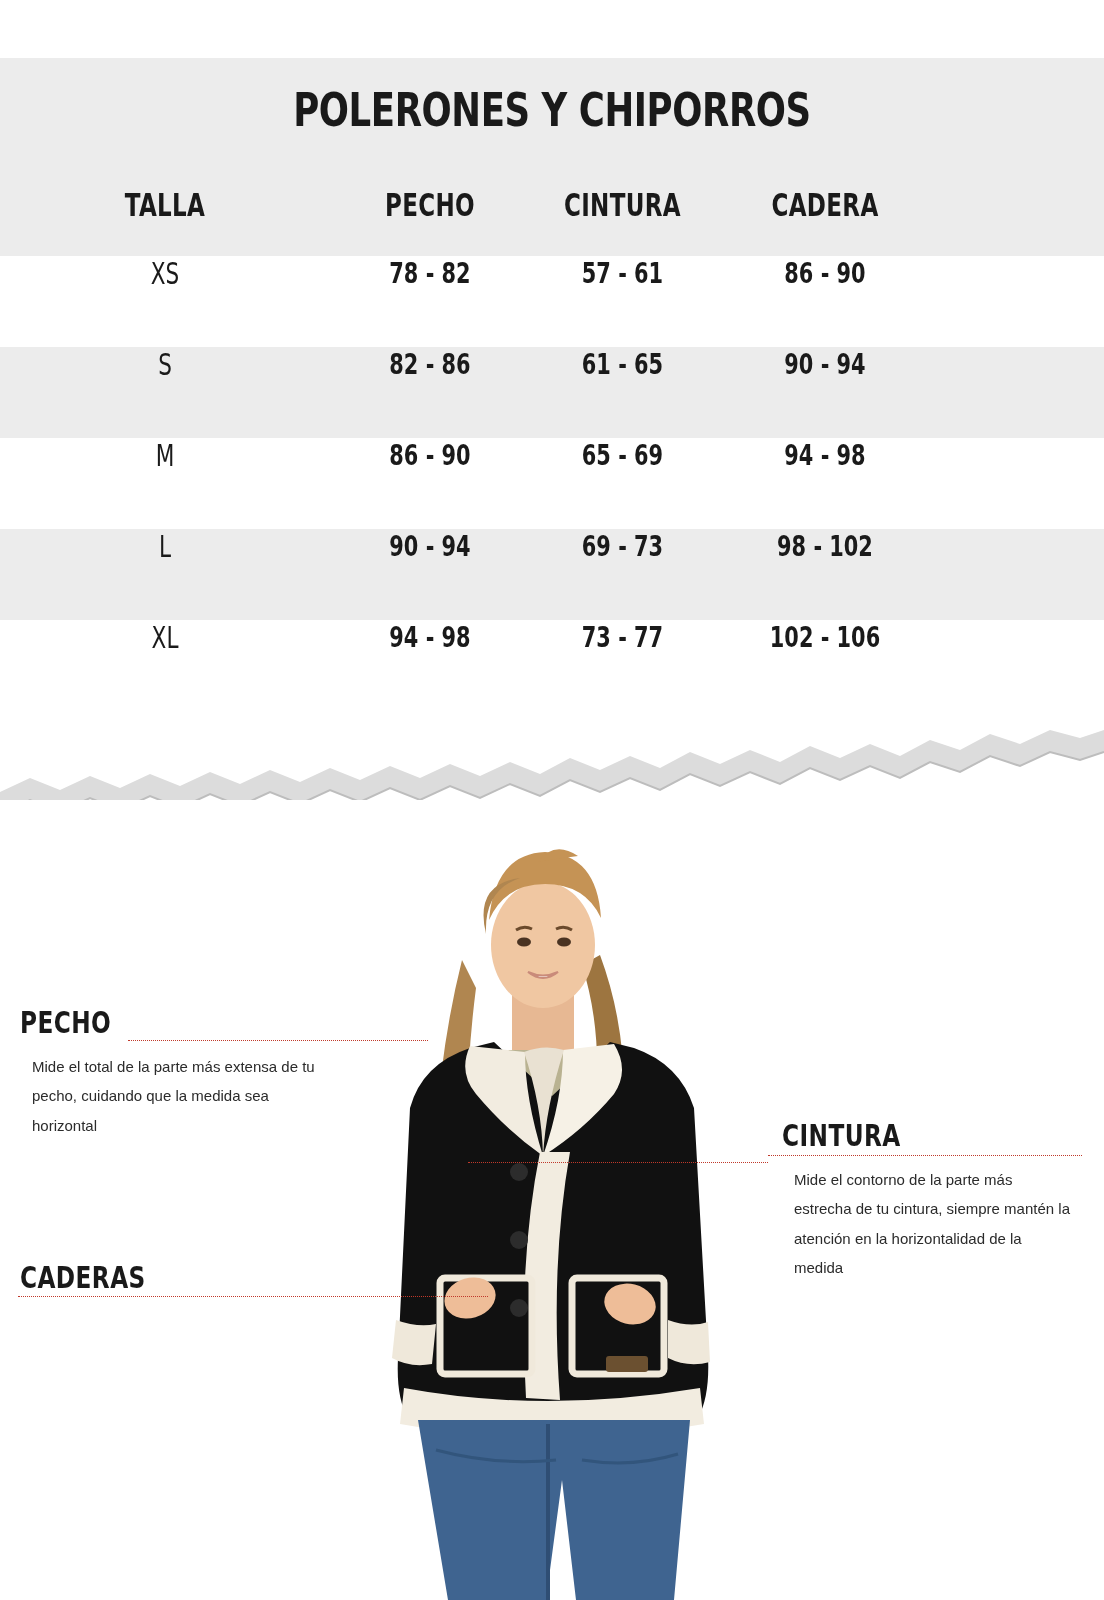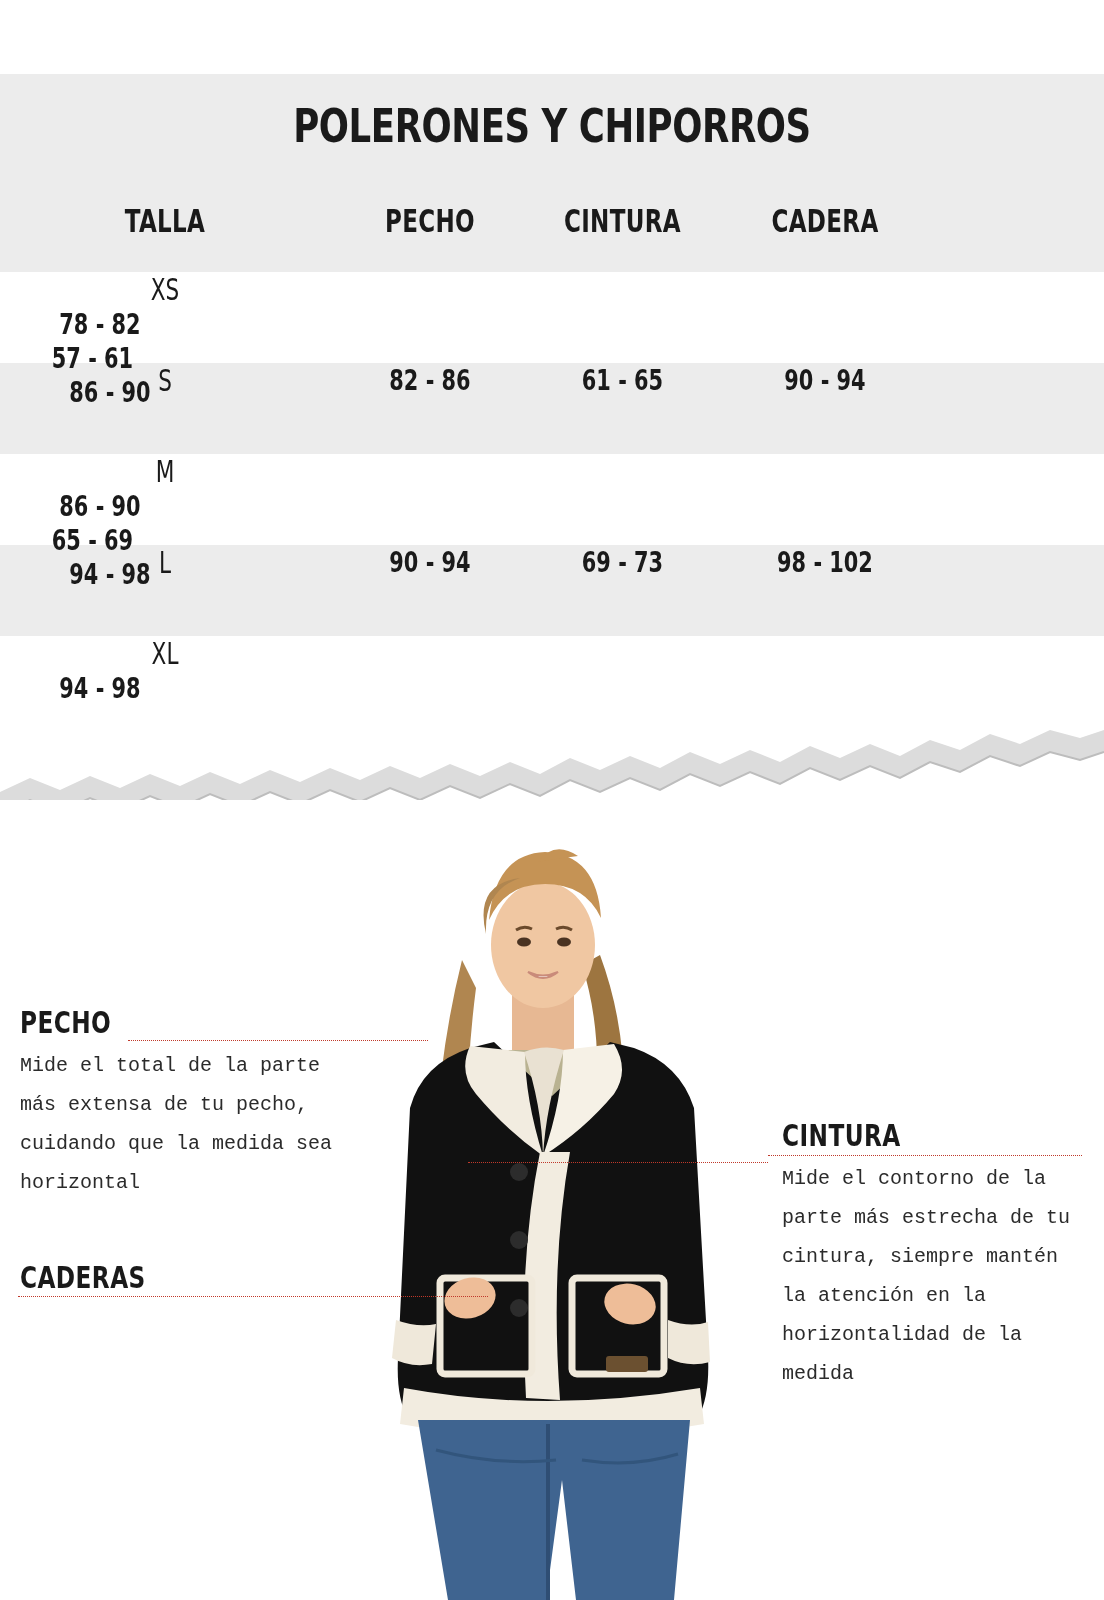--- a/index.html
+++ b/index.html
@@ -12,21 +12,21 @@
     height: 1600px;
     position: relative;
     font-family: "Liberation Sans", sans-serif;
     overflow: hidden;
   }
 
   
   .table-section {
     position: absolute;
     left: 0;
-    top: 16px;
+    top: 0;
     width: 1036px;
     height: 760px;
   }
   .table-head-band {
     position: absolute;
     left: 0;
     top: 58px;
     width: 1104px;
     height: 198px;
     background: #ececec;
@@ -55,21 +55,21 @@
   }
   .row {
     display: flex;
     height: 91px;
     align-items: flex-start;
   }
   .row.header {
     height: 70px;
   }
   .row.shade { background: #ececec; }
-  .row.plain { background: #ffffff; flex-direction: column; }
+  .row.plain { background: #ffffff; }
 
   .cell {
     font-family: "DejaVu Sans Condensed", "Liberation Sans Narrow", "Liberation Sans", sans-serif;
     font-weight: bold;
     color: #1a1a1a;
     text-align: center;
     white-space: nowrap;
     transform: scaleX(0.80);
   }
   .row.header .cell {
@@ -115,25 +115,25 @@
     font-family: "DejaVu Sans Condensed", "Liberation Sans Narrow", "Liberation Sans", sans-serif;
     font-weight: bold;
     font-size: 30px;
     letter-spacing: 0.5px;
     color: #1a1a1a;
     transform: scaleX(0.86);
     transform-origin: left center;
     white-space: nowrap;
   }
   .anno p {
-    margin: 0;
-    font-size: 20px;
+    margin: 12px;
+    font-size: 15px;
     line-height: 1.95;
     color: #2b2b2b;
-    font-family: Liberation Mono, monospace;
+    font-family: Liberation Sans, sans-serif;
   }
   .leader {
     position: absolute;
     height: 0;
     border-top: 1px dotted #c0392b;
   }
 
   #anno-pecho   { left: 20px; top: 205px; width: 330px; }
   #anno-caderas { left: 20px; top: 460px; width: 330px; }
   #anno-cintura { left: 782px; top: 318px; width: 300px; }

